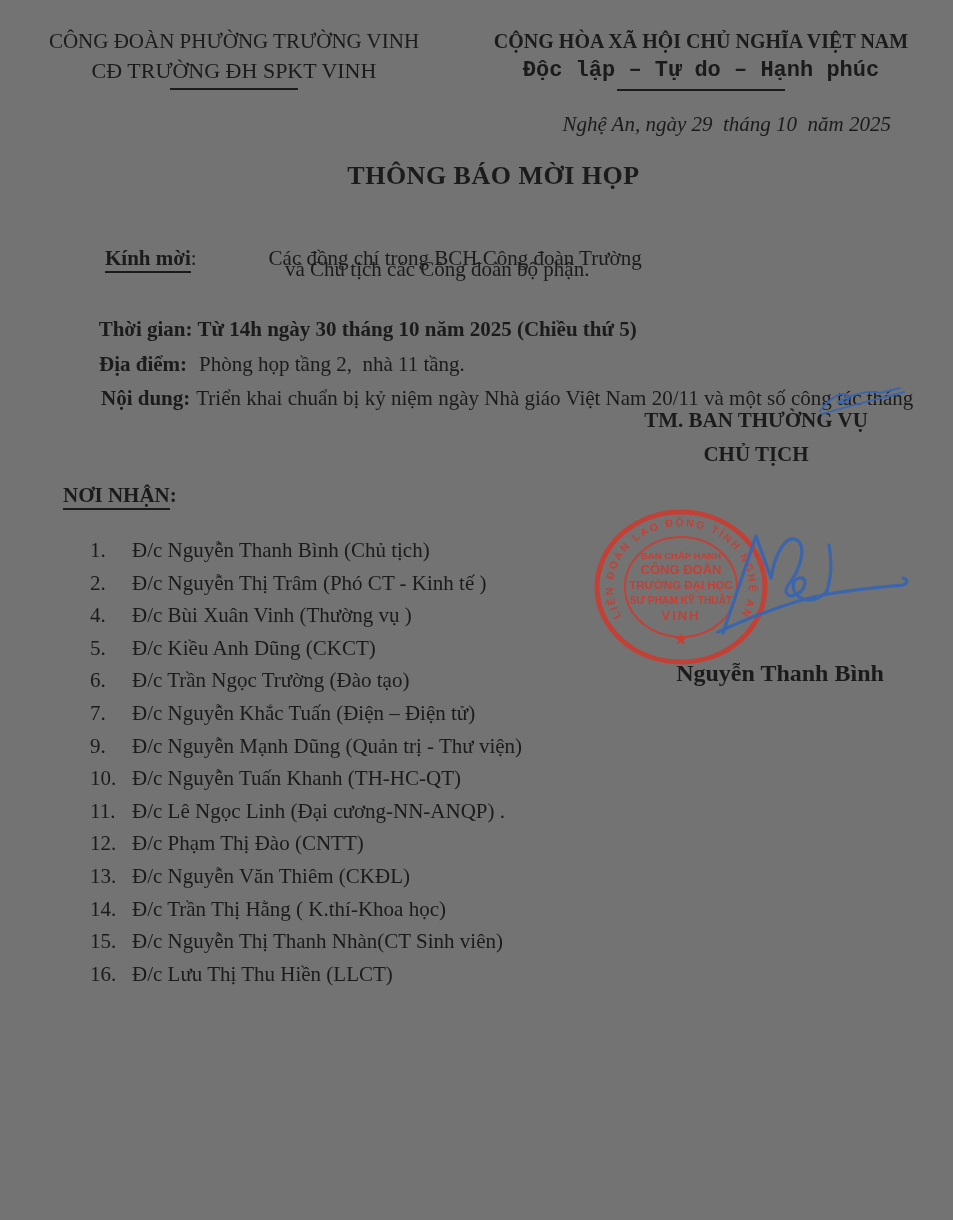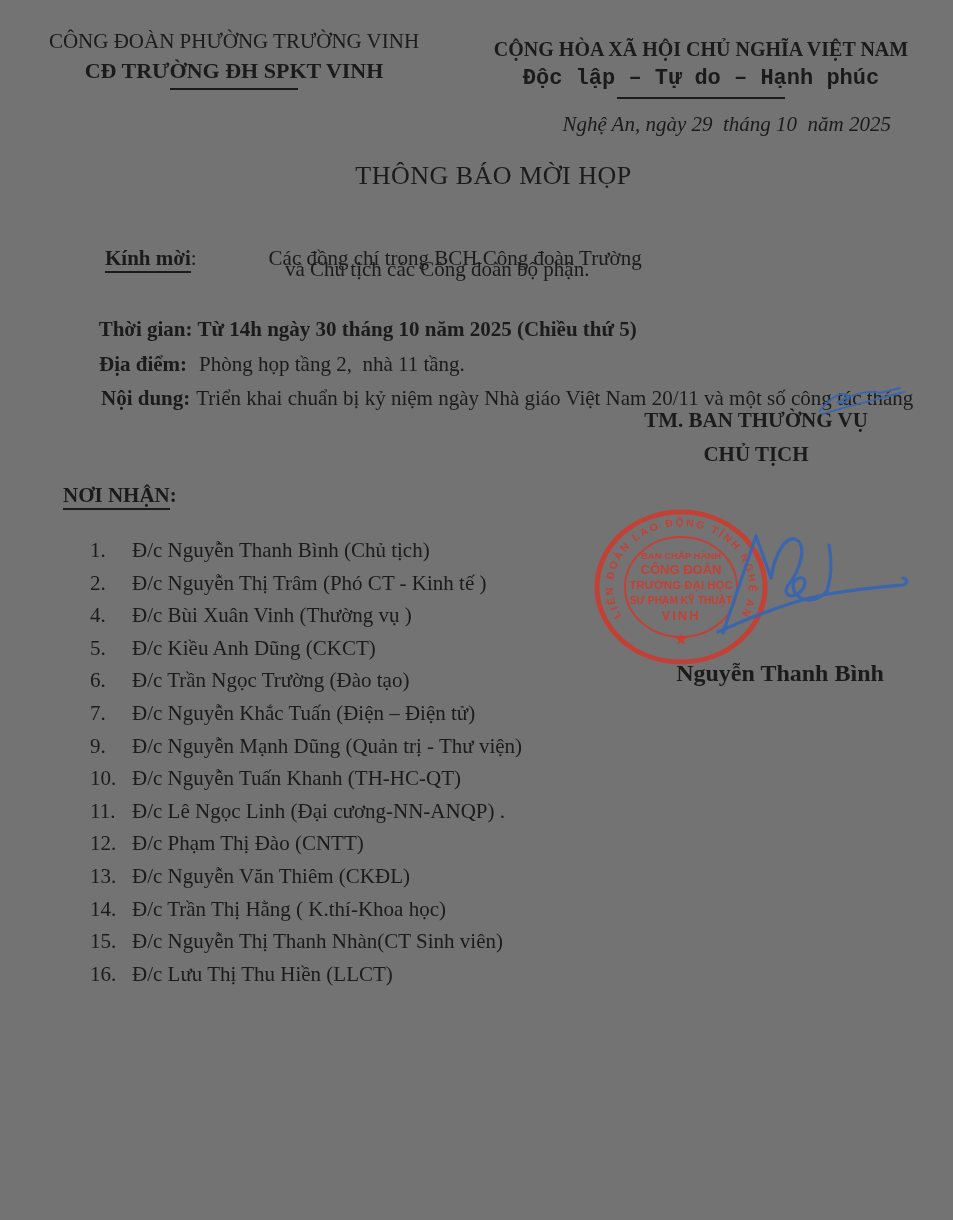--- a/index.html
+++ b/index.html
@@ -13,41 +13,41 @@
     font-family: "Liberation Serif", "DejaVu Serif", serif;
     color: #1b1b1b;
     overflow: hidden;
   }
 
   
   .header-left {
     position: absolute; top: 27px; left: 28px; width: 412px;
     text-align: center; line-height: 29px; font-size: 21px;
   }
-  .header-left .org-bold { font-weight: bold; font-size: 22px; }
+  .header-left .org-bold { font-weight: normal; font-size: 22px; }
   .rule {
     height: 2px; background: #1b1b1b; margin: 3px auto 0 auto;
   }
   .rule-left { width: 128px; }
   .rule-right { width: 168px; }
   .header-right {
     position: absolute; top: 26px; left: 468px; width: 466px;
-    text-align: center; line-height: 30px; font-size: 20px; font-weight: bold; margin-top: 8px;
+    text-align: center; line-height: 30px; font-size: 20px; font-weight: bold;
   }
   .header-right .motto { font-size: 22px; font-family: Liberation Mono, monospace; }
 
   .date-line {
     position: absolute; top: 112px; right: 62px;
     font-style: italic; font-size: 21px; white-space: pre;
   }
 
   .doc-title {
     position: absolute; top: 161px; left: 0; width: 100%;
     padding-left: 34px; text-align: center;
-    font-size: 26px; font-weight: normal; letter-spacing: 0.5px;
+    font-size: 26px; font-weight: bold; letter-spacing: 0.5px;
   }
 
   
   .row { position: absolute; font-size: 21px; white-space: pre; }
   .lbl-underline {
     font-weight: bold;
     border-bottom: 2px solid #1b1b1b;
     padding-bottom: 1px;
   }
   .bold { font-weight: bold; }

